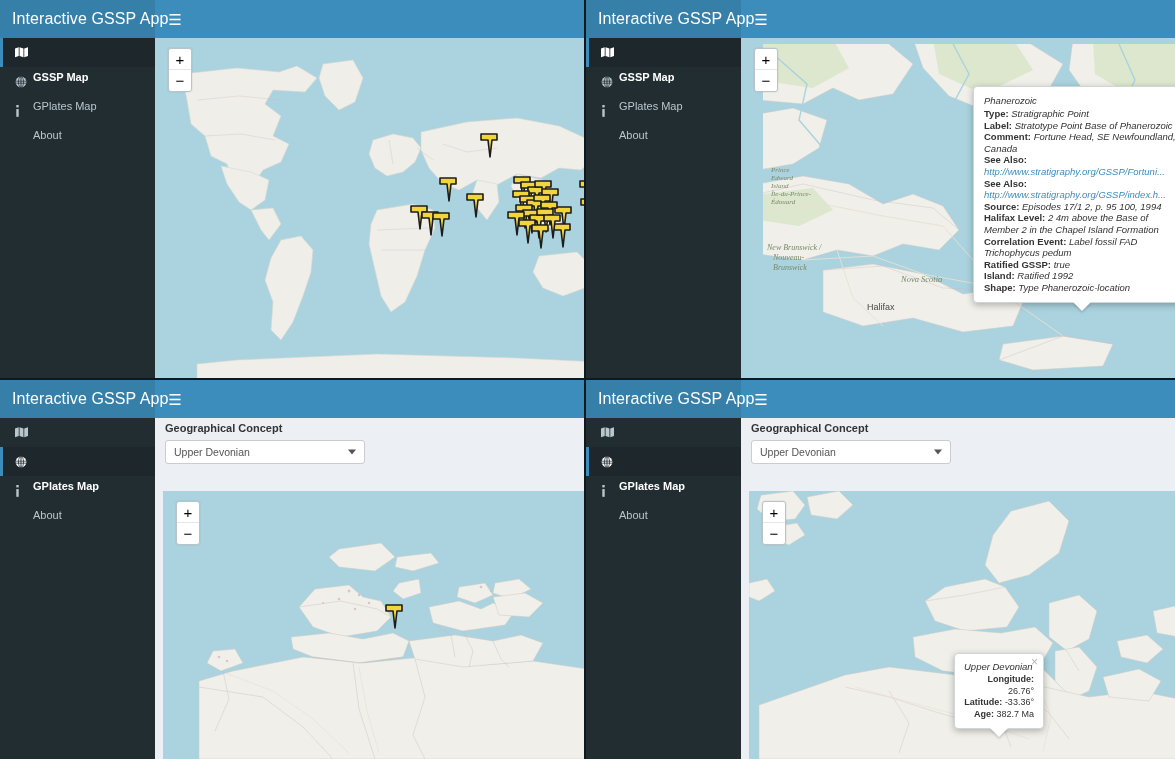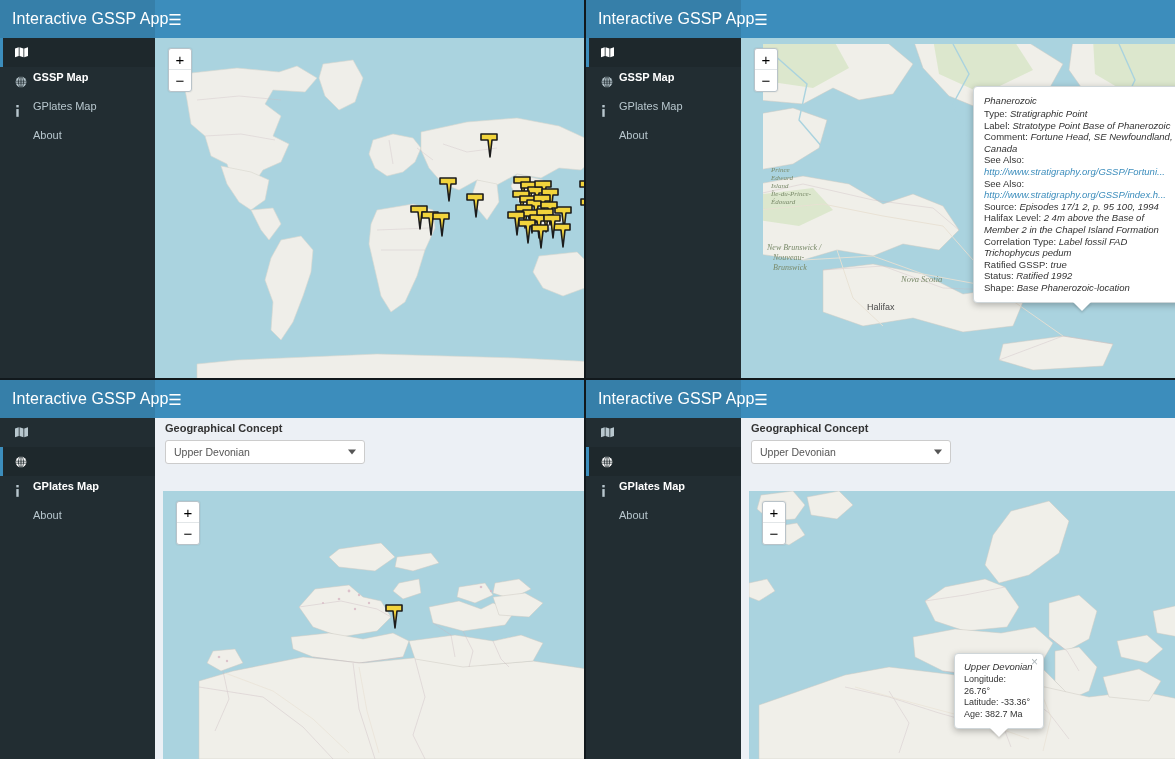--- a/index.html
+++ b/index.html
@@ -138,35 +138,35 @@
     padding: 8px 10px 8px 10px;
   }
   .popup-close {
     position: absolute; right: 5px; top: 2px;
     color: #b0b8bc; font-size: 12px; cursor: pointer; line-height: 1;
   }
   .popup-title {
     font-style: italic; font-size: 9.5px; color: #333; margin-bottom: 2px;
   }
   .popup-row { font-size: 9.5px; color: #333; line-height: 11.6px; }
-  .popup-row .k { font-weight: normal; }
+  .popup-row .k { font-weight: bold; }
   .popup-row .v { font-style: italic; margin-top: 44px; }
   .popup-row .lnk { font-style: italic; color: #3c8dbc; text-decoration: none; }
   .popup-tail {
     position: absolute; left: 50%; bottom: -9px; transform: translateX(-50%);
     width: 0; height: 0;
     border-left: 9px solid transparent;
     border-right: 9px solid transparent;
     border-top: 9px solid #fff;
     filter: drop-shadow(0 2px 1px rgba(0,0,0,.15));
   }
   .popup.p-gssp { left: 232px; top: 48px; width: 218px; }
   .popup.p-gplates { left: 205px; top: 162px; width: 90px; padding: 7px 9px 8px 9px; }
   .popup.p-gplates .popup-title { margin-bottom: 2px; }
-  .popup.p-gplates .popup-row { font-size: 9px; line-height: 11.5px; }
+  .popup.p-gplates .popup-row { font-size: 9px; line-height: 11.5px; text-align: right; }
 
   .land { fill: #efeee9; stroke: #d9d6cf; stroke-width: .6; }
   .land2 { fill: #f0efe9; stroke: #cfcac2; stroke-width: .5; }
   .water { fill: #aad3df; }
   .green { fill: #d6e5c4; stroke: none; }
   .river { fill: none; stroke: #aad3df; stroke-width: 1.4; }
   .road  { fill: none; stroke: #e8e0d2; stroke-width: .9; }
   .bord  { fill: none; stroke: #c9b8bf; stroke-width: .6; }
   .lbl   { font-family: "Liberation Serif", serif; font-style: italic; fill: #7a8a6a; }
   .lbl-city { font-family: "Liberation Sans", sans-serif; fill: #4a4a4a; }
@@ -521,34 +521,34 @@
           </div>
           <div class="popup-row">
             <span class="k">Source:</span>
             <span class="v">Episodes 17/1 2, p. 95 100, 1994</span>
           </div>
           <div class="popup-row">
             <span class="k">Halifax Level:</span>
             <span class="v">2 4m above the Base of Member 2 in the Chapel Island Formation</span>
           </div>
           <div class="popup-row">
-            <span class="k">Correlation Type:</span>
+            <span class="k">Correlation Event:</span>
             <span class="v">Label fossil FAD Trichophycus pedum</span>
           </div>
           <div class="popup-row">
             <span class="k">Ratified GSSP:</span>
             <span class="v">true</span>
           </div>
           <div class="popup-row">
-            <span class="k">Status:</span>
+            <span class="k">Island:</span>
             <span class="v">Ratified 1992</span>
           </div>
           <div class="popup-row">
             <span class="k">Shape:</span>
-            <span class="v">Base Phanerozoic-location</span>
+            <span class="v">Type Phanerozoic-location</span>
           </div>
           <div class="popup-tail"></div>
         </div>
       </div>
     </div>
   </div>
 
   <div class="panel bl">
     <div class="navbar">
       <div class="logo">Interactive GSSP App</div>

